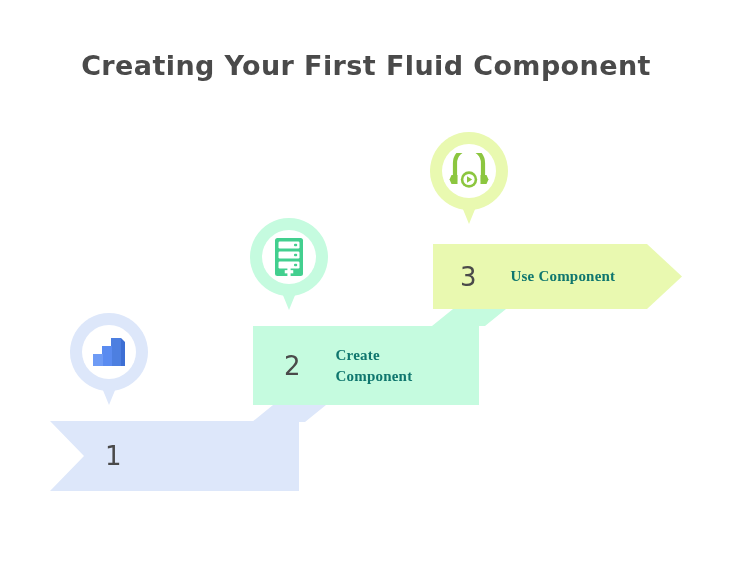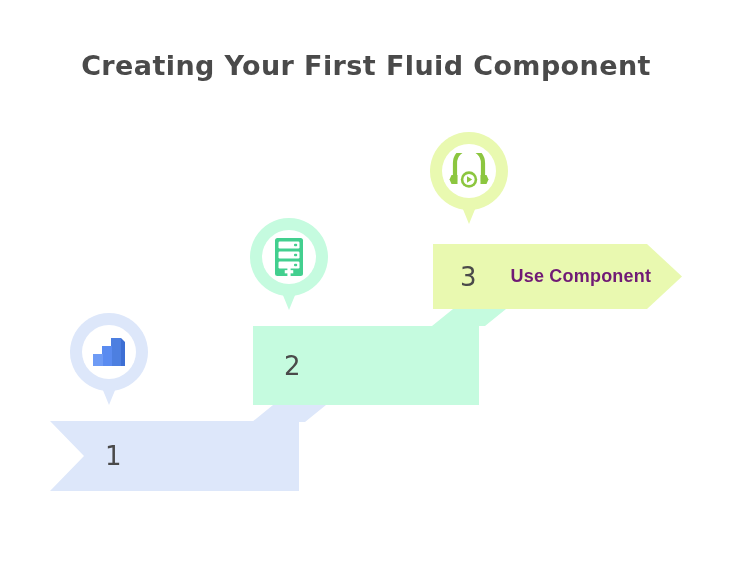--- a/index.html
+++ b/index.html
@@ -44,24 +44,24 @@
     box-sizing: border-box;
   }
   .step-number {
     font-family: "DejaVu Sans", sans-serif;
     font-size: 26px;
     font-weight: normal;
     color: #4a4a4a;
     line-height: 1;
   }
   .step-label {
-    font-family: Liberation Sans, sans-serif;
-    font-size: 18px;
+    font-family: Liberation Serif, serif;
+    font-size: 15px;
     font-weight: bold;
-    color: #701a75;
+    color: #0f766e;
     letter-spacing: 0.2px;
     line-height: 1.35;
   }
 
   
   #step-1-banner {
     left: 50px;
     top: 421px;
     width: 249px;
     height: 70px;
@@ -150,20 +150,21 @@
   <div class="fold" id="fold-2-3"></div>
   <div class="fold" id="fold-1-2"></div>
 
   <div class="step-banner" id="step-3-banner">
     <span class="step-number">3</span>
     <span class="step-label">Use Component</span>
   </div>
 
   <div class="step-banner" id="step-2-banner">
     <span class="step-number">2</span>
+    <span class="step-label" id="step-2-label-el">Create<br>Component</span>
   </div>
 
   <div class="step-banner" id="step-1-banner">
     <span class="step-number">1</span>
   </div>
 
   <div class="pin" id="pin-3">
     <svg width="78" height="92" viewBox="0 0 78 92">
       <path d="M39 0 A39 39 0 1 1 38.99 0 Z" fill="#e9f9b0"></path>
       <path d="M30 70 L39 92 L48 70 Z" fill="#e9f9b0"></path>

